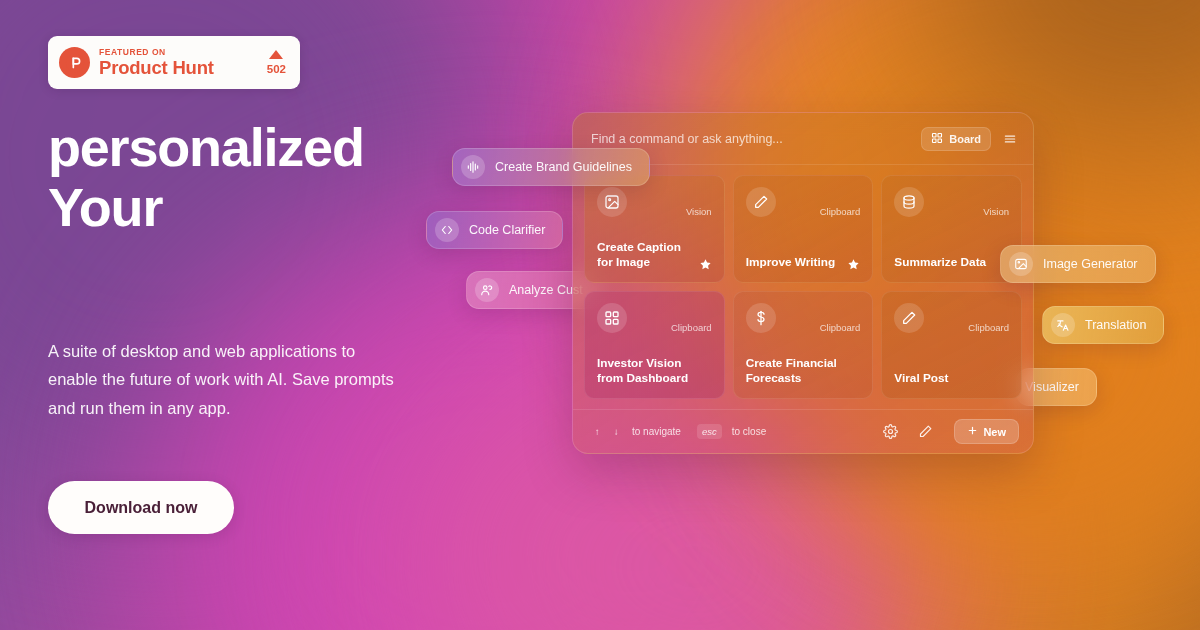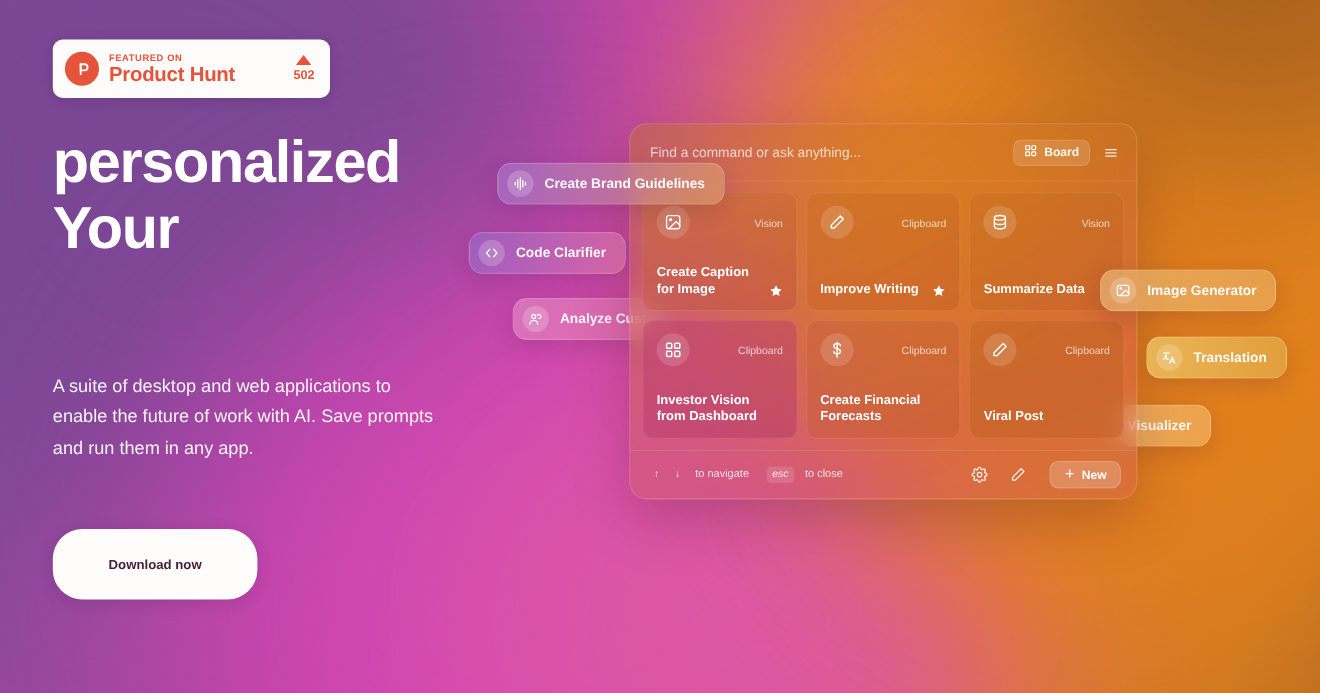--- a/index.html
+++ b/index.html
@@ -114,40 +114,40 @@
   #subcopy {
     position: absolute; top: 337px; left: 0;
     width: 350px;
     font-size: 16.5px; line-height: 1.72;
     color: rgba(255,255,255,.93);
   }
 
   
   #cta {
     position: absolute; top: 481px; left: 0;
-    width: 186px; height: 64px;
+    width: 186px; height: 53px;
     background: #fffdfb;
     border-radius: 27px;
     display: flex; align-items: center; justify-content: center;
-    font-size: 12px; font-weight: bold;
+    font-size: 16px; font-weight: bold;
     color: #4a2038;
     border: none; cursor: pointer;
     box-shadow: 0 3px 14px rgba(60,20,70,.16);
     font-family: "Liberation Sans", sans-serif;
   }
 
   
   .pill {
     position: absolute;
     display: flex; align-items: center;
     gap: 10px;
     height: 38px;
     padding: 0 17px 0 8px;
     border-radius: 13px;
-    font-size: 12.5px; font-weight: bold;
+    font-size: 12.5px; font-weight: normal;
     color: rgba(255,255,255,.95);
     backdrop-filter: blur(7px);
     border: 1px solid rgba(255,255,255,.17);
     box-shadow: 0 6px 20px rgba(70,20,60,.16);
     white-space: nowrap;
     overflow: hidden;
   }
   .pill-ico {
     width: 24px; height: 24px; border-radius: 50%;
     background: rgba(255,255,255,.2);
@@ -253,21 +253,21 @@
     overflow: hidden;
   }
   .card-r0c0 { background: linear-gradient(155deg, rgba(205,120,40,.42), rgba(180,70,60,.36)); }
   .card-r0c1 { background: linear-gradient(155deg, rgba(200,110,35,.45), rgba(190,85,40,.38)); }
   .card-r0c2 { background: linear-gradient(155deg, rgba(196,110,32,.44), rgba(186,92,36,.38)); }
   .card-r1c0 { background: linear-gradient(155deg, rgba(185,60,110,.42), rgba(170,50,100,.4)); }
   .card-r1c1 { background: linear-gradient(155deg, rgba(196,95,60,.42), rgba(190,88,45,.38)); }
   .card-r1c2 { background: linear-gradient(155deg, rgba(190,100,34,.44), rgba(182,88,32,.4)); }
 
   .card-top {
-    display: flex; align-items: center;
+    display: flex; align-items: flex-end;
     justify-content: space-between;
   }
   .card-ico {
     width: 30px; height: 30px; border-radius: 50%;
     background: rgba(255,255,255,.15);
     display: flex; align-items: center; justify-content: center;
     flex: none;
   }
   .card-ico svg { width: 16px; height: 16px; }
   .card-tag {

